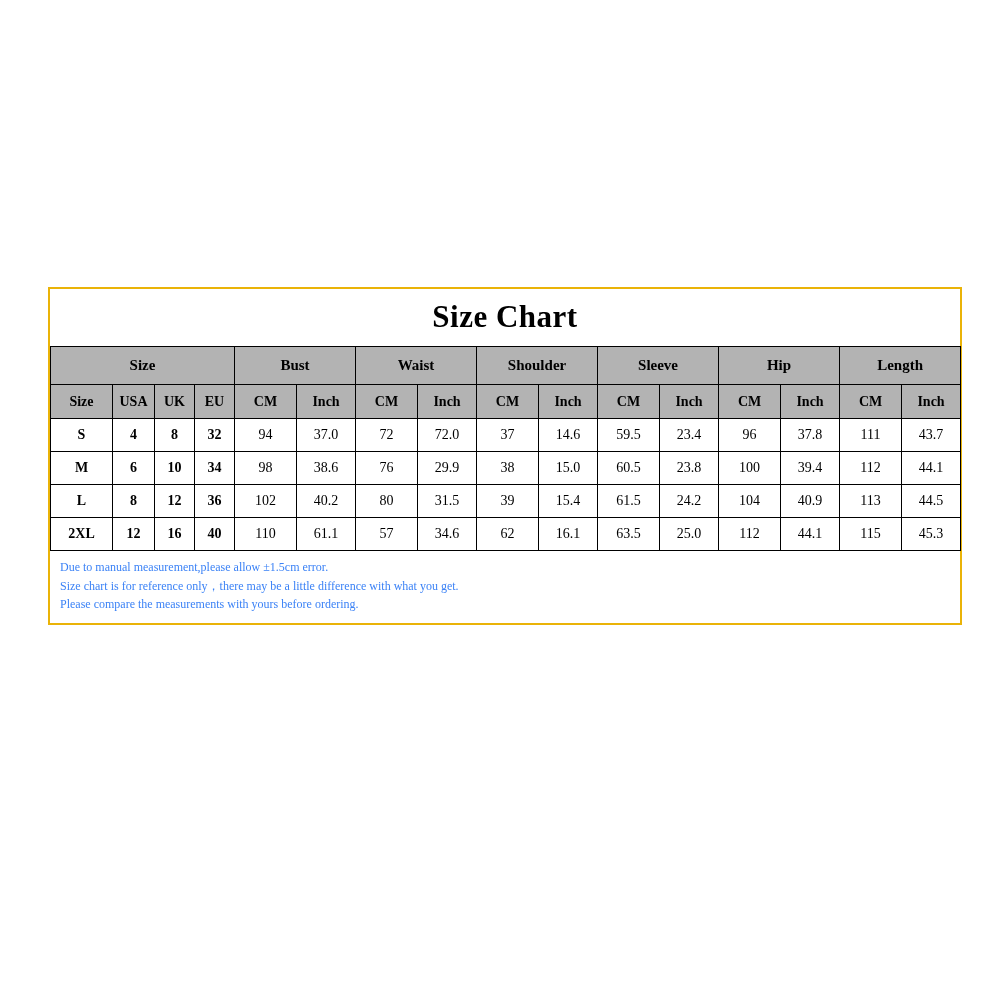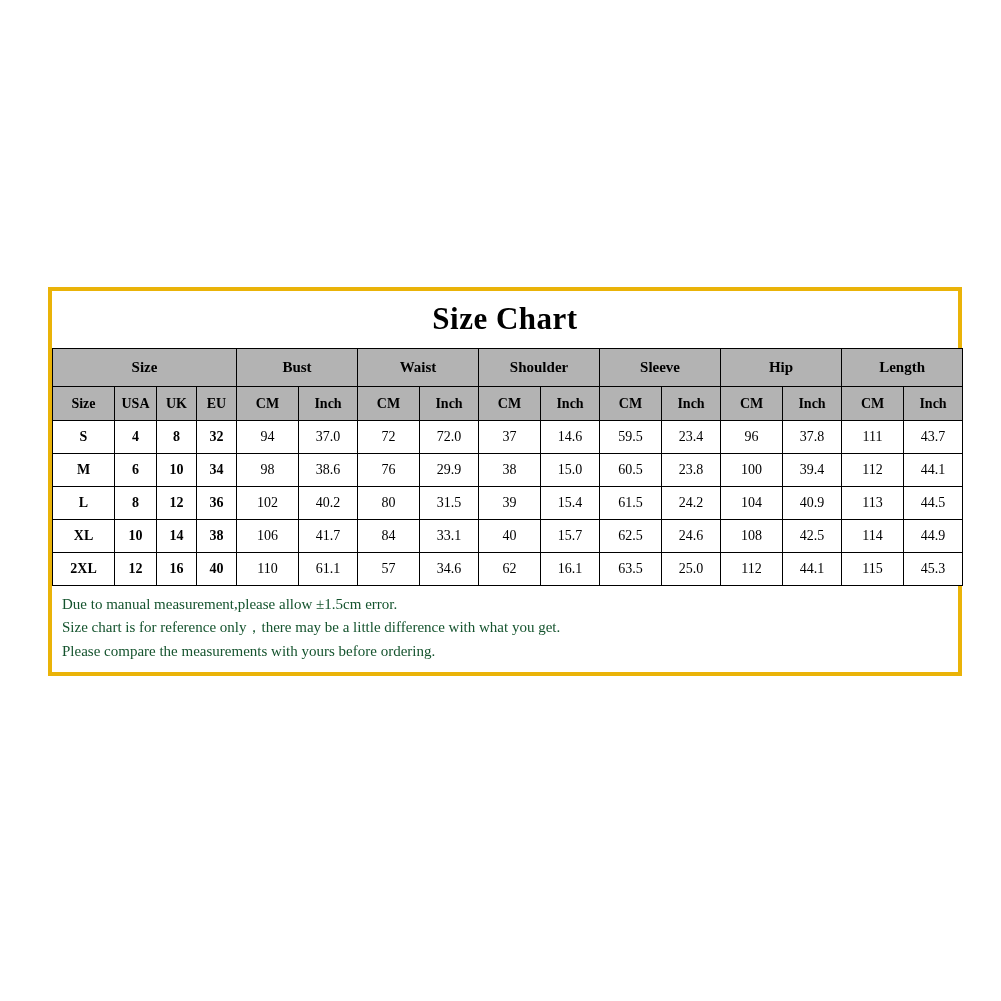--- a/index.html
+++ b/index.html
@@ -12,21 +12,21 @@
     height: 1001px;
     font-family: "Liberation Serif", serif;
     position: relative;
     overflow: hidden;
   }
   .chart-wrap {
     position: absolute;
     left: 48px;
     top: 287px;
     width: 914px;
-    border: 4px solid #eab308;
+    border: 2px solid #eab308;
     background: #fff;
     box-sizing: border-box;
   }
   .chart-title {
     text-align: center;
     font-size: 31px;
     font-weight: bold;
     letter-spacing: 0.5px;
     padding: 10px 0 11px 0;
     color: #000;
@@ -74,23 +74,23 @@
   
   table.size-table {
     border-left: 0;
     border-right: 0;
   }
   .notes {
     padding: 7px 0 9px 10px;
     background: #fff;
   }
   .notes div {
-    font-size: 15px;
+    font-size: 12px;
     line-height: 1.55;
-    color: #14532d;
+    color: #3b82f6;
     font-family: "Liberation Serif", serif;
     white-space: nowrap;
   }
   
   col.c-size   { width: 62px; }
   col.c-usa    { width: 42px; }
   col.c-uk     { width: 40px; }
   col.c-eu     { width: 40px; }
   col.c-cm     { width: 62px; }
   col.c-in     { width: 59px; }
@@ -199,38 +199,20 @@
         <td>39</td>
         <td>15.4</td>
         <td>61.5</td>
         <td>24.2</td>
         <td>104</td>
         <td>40.9</td>
         <td>113</td>
         <td>44.5</td>
       </tr>
       <tr class="data-row">
-        <td class="bold-cell">XL</td>
-        <td class="bold-cell">10</td>
-        <td class="bold-cell">14</td>
-        <td class="bold-cell">38</td>
-        <td>106</td>
-        <td>41.7</td>
-        <td>84</td>
-        <td>33.1</td>
-        <td>40</td>
-        <td>15.7</td>
-        <td>62.5</td>
-        <td>24.6</td>
-        <td>108</td>
-        <td>42.5</td>
-        <td>114</td>
-        <td>44.9</td>
-      </tr>
-      <tr class="data-row">
         <td class="bold-cell">2XL</td>
         <td class="bold-cell">12</td>
         <td class="bold-cell">16</td>
         <td class="bold-cell">40</td>
         <td>110</td>
         <td>61.1</td>
         <td>57</td>
         <td>34.6</td>
         <td>62</td>
         <td>16.1</td>

